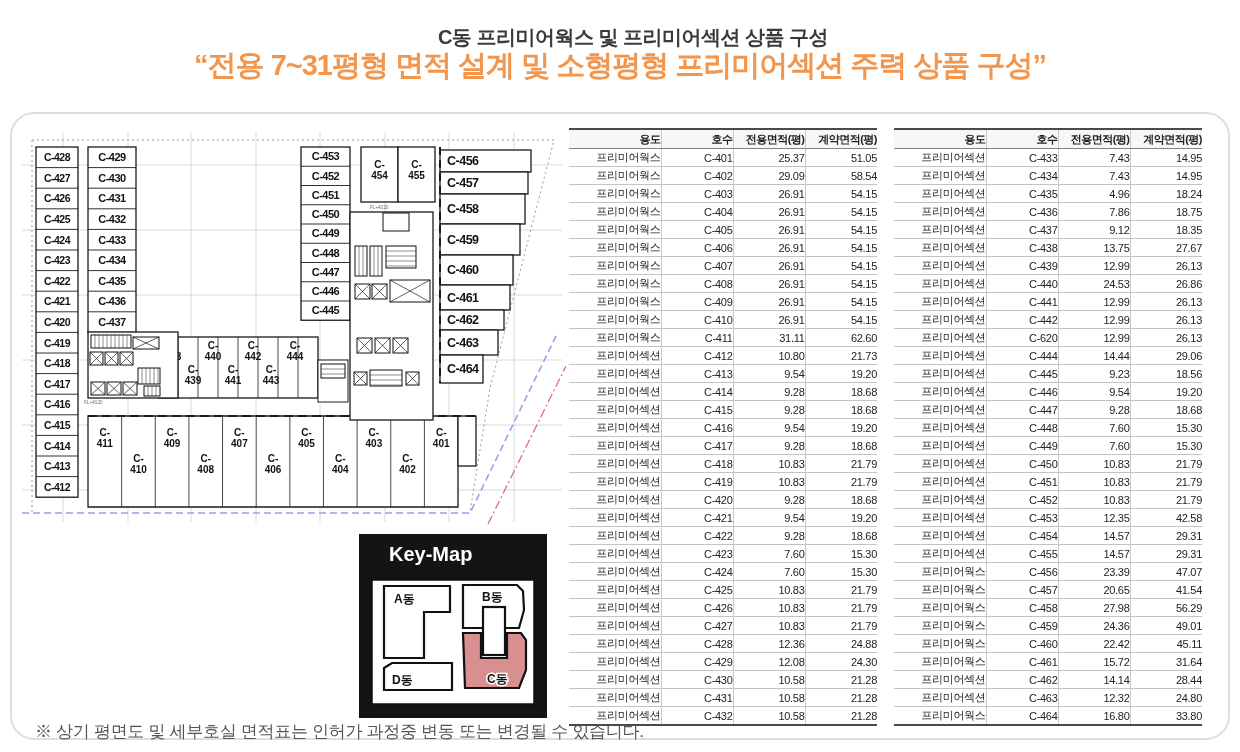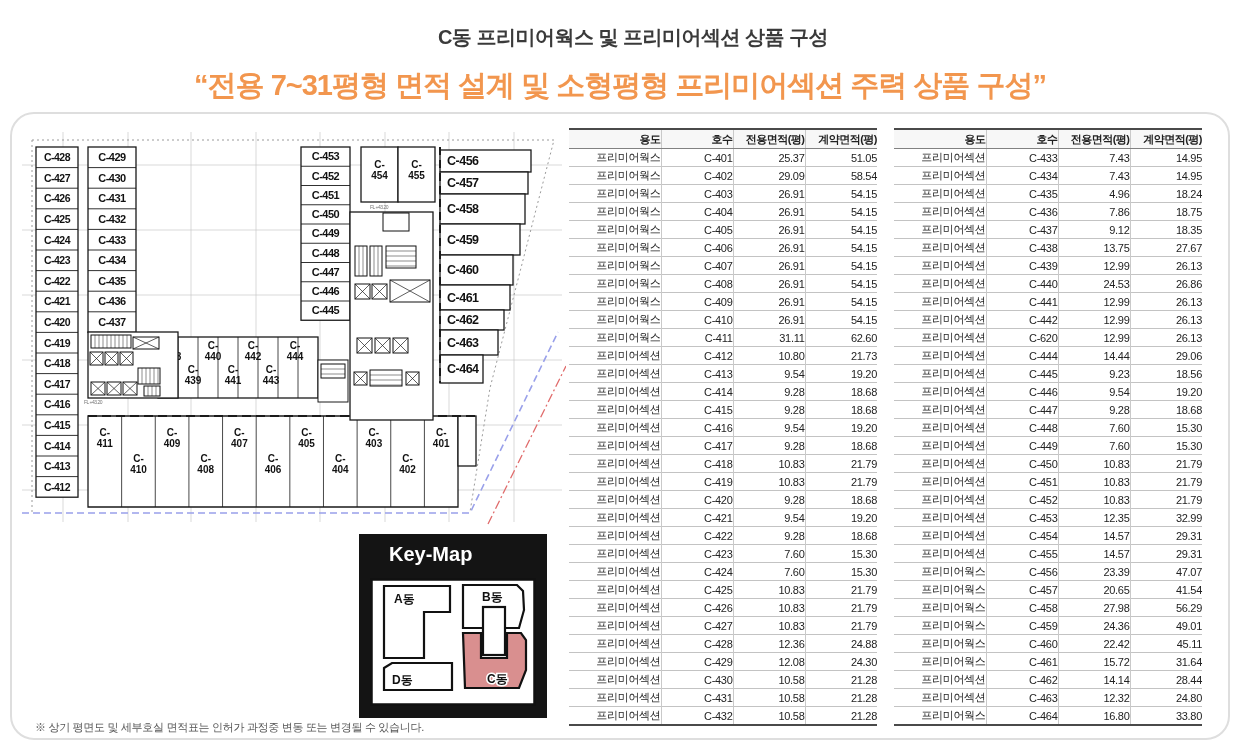--- a/index.html
+++ b/index.html
@@ -1,30 +1,30 @@
 <!DOCTYPE html>
 <html><head>
 <meta charset="utf-8">
 <style>
   html,body{margin:0;padding:0;background:#fff;}
   body{width:1240px;height:752px;font-family:"Liberation Sans",sans-serif;}
   .page{position:relative;width:1240px;height:752px;overflow:hidden;background:#fff;}
   .title{position:absolute;top:11px;left:0;width:100%;text-align:center;margin:13px;
          font-size:20px;font-weight:bold;color:#3a3a3a;letter-spacing:-0.5px;}
-  .subtitle{position:absolute;top:66px;left:0;width:100%;text-align:center;margin:0;
+  .subtitle{position:absolute;top:46px;left:0;width:100%;text-align:center;margin:0;
          font-size:29px;font-weight:bold;color:#F2964E;letter-spacing:-1px;}
   .panel{position:absolute;left:10px;top:112px;width:1220px;height:628px;
          border:2px solid #dedede;border-radius:24px;box-sizing:border-box;background:#fff;}
   #plan-svg{position:absolute;left:6px;top:6px;}
   
   .keymap{position:absolute;left:347px;top:420px;width:188px;height:184px;background:#141414;}
   .keymap-title{color:#ffffff;font-size:20px;font-weight:bold;padding:9px 0 0 30px;letter-spacing:0;}
   .keymap svg{position:absolute;left:11px;top:44px;}
   .keymap text{font-family:"Liberation Sans",sans-serif;font-size:12px;font-weight:bold;fill:#111;}
-  .footnote{position:absolute;left:23px;top:606px;font-size:11px;color:#555;letter-spacing:-0.3px;}
+  .footnote{position:absolute;left:23px;top:606px;font-size:17px;color:#555;letter-spacing:-0.3px;}
   
   table{position:absolute;top:14px;border-collapse:collapse;table-layout:fixed;width:308px;
         font-size:11px;color:#222;text-align:right;
         border-top:2px solid #4a4a4a;border-bottom:2px solid #4a4a4a;}
   #table-left{left:557px;}
   #table-right{left:882px;}
   th{height:18px;font-weight:bold;background:#f7f7f7;border-bottom:1px solid #818181;
      font-size:11px;color:#222;padding:0;letter-spacing:-0.5px;}
   td{height:17px;padding:0;border-top:1px solid #c3c3c3;letter-spacing:-0.3px;}
   th:not(:last-child),td:not(:last-child){border-right:1px solid #c9c9c9;}
@@ -641,21 +641,21 @@
           <tr>
             <td>프리미어섹션</td>
             <td>C-452</td>
             <td>10.83</td>
             <td>21.79</td>
           </tr>
           <tr>
             <td>프리미어섹션</td>
             <td>C-453</td>
             <td>12.35</td>
-            <td>32.99</td>
+            <td>42.58</td>
           </tr>
           <tr>
             <td>프리미어섹션</td>
             <td>C-454</td>
             <td>14.57</td>
             <td>29.31</td>
           </tr>
           <tr>
             <td>프리미어섹션</td>
             <td>C-455</td>

